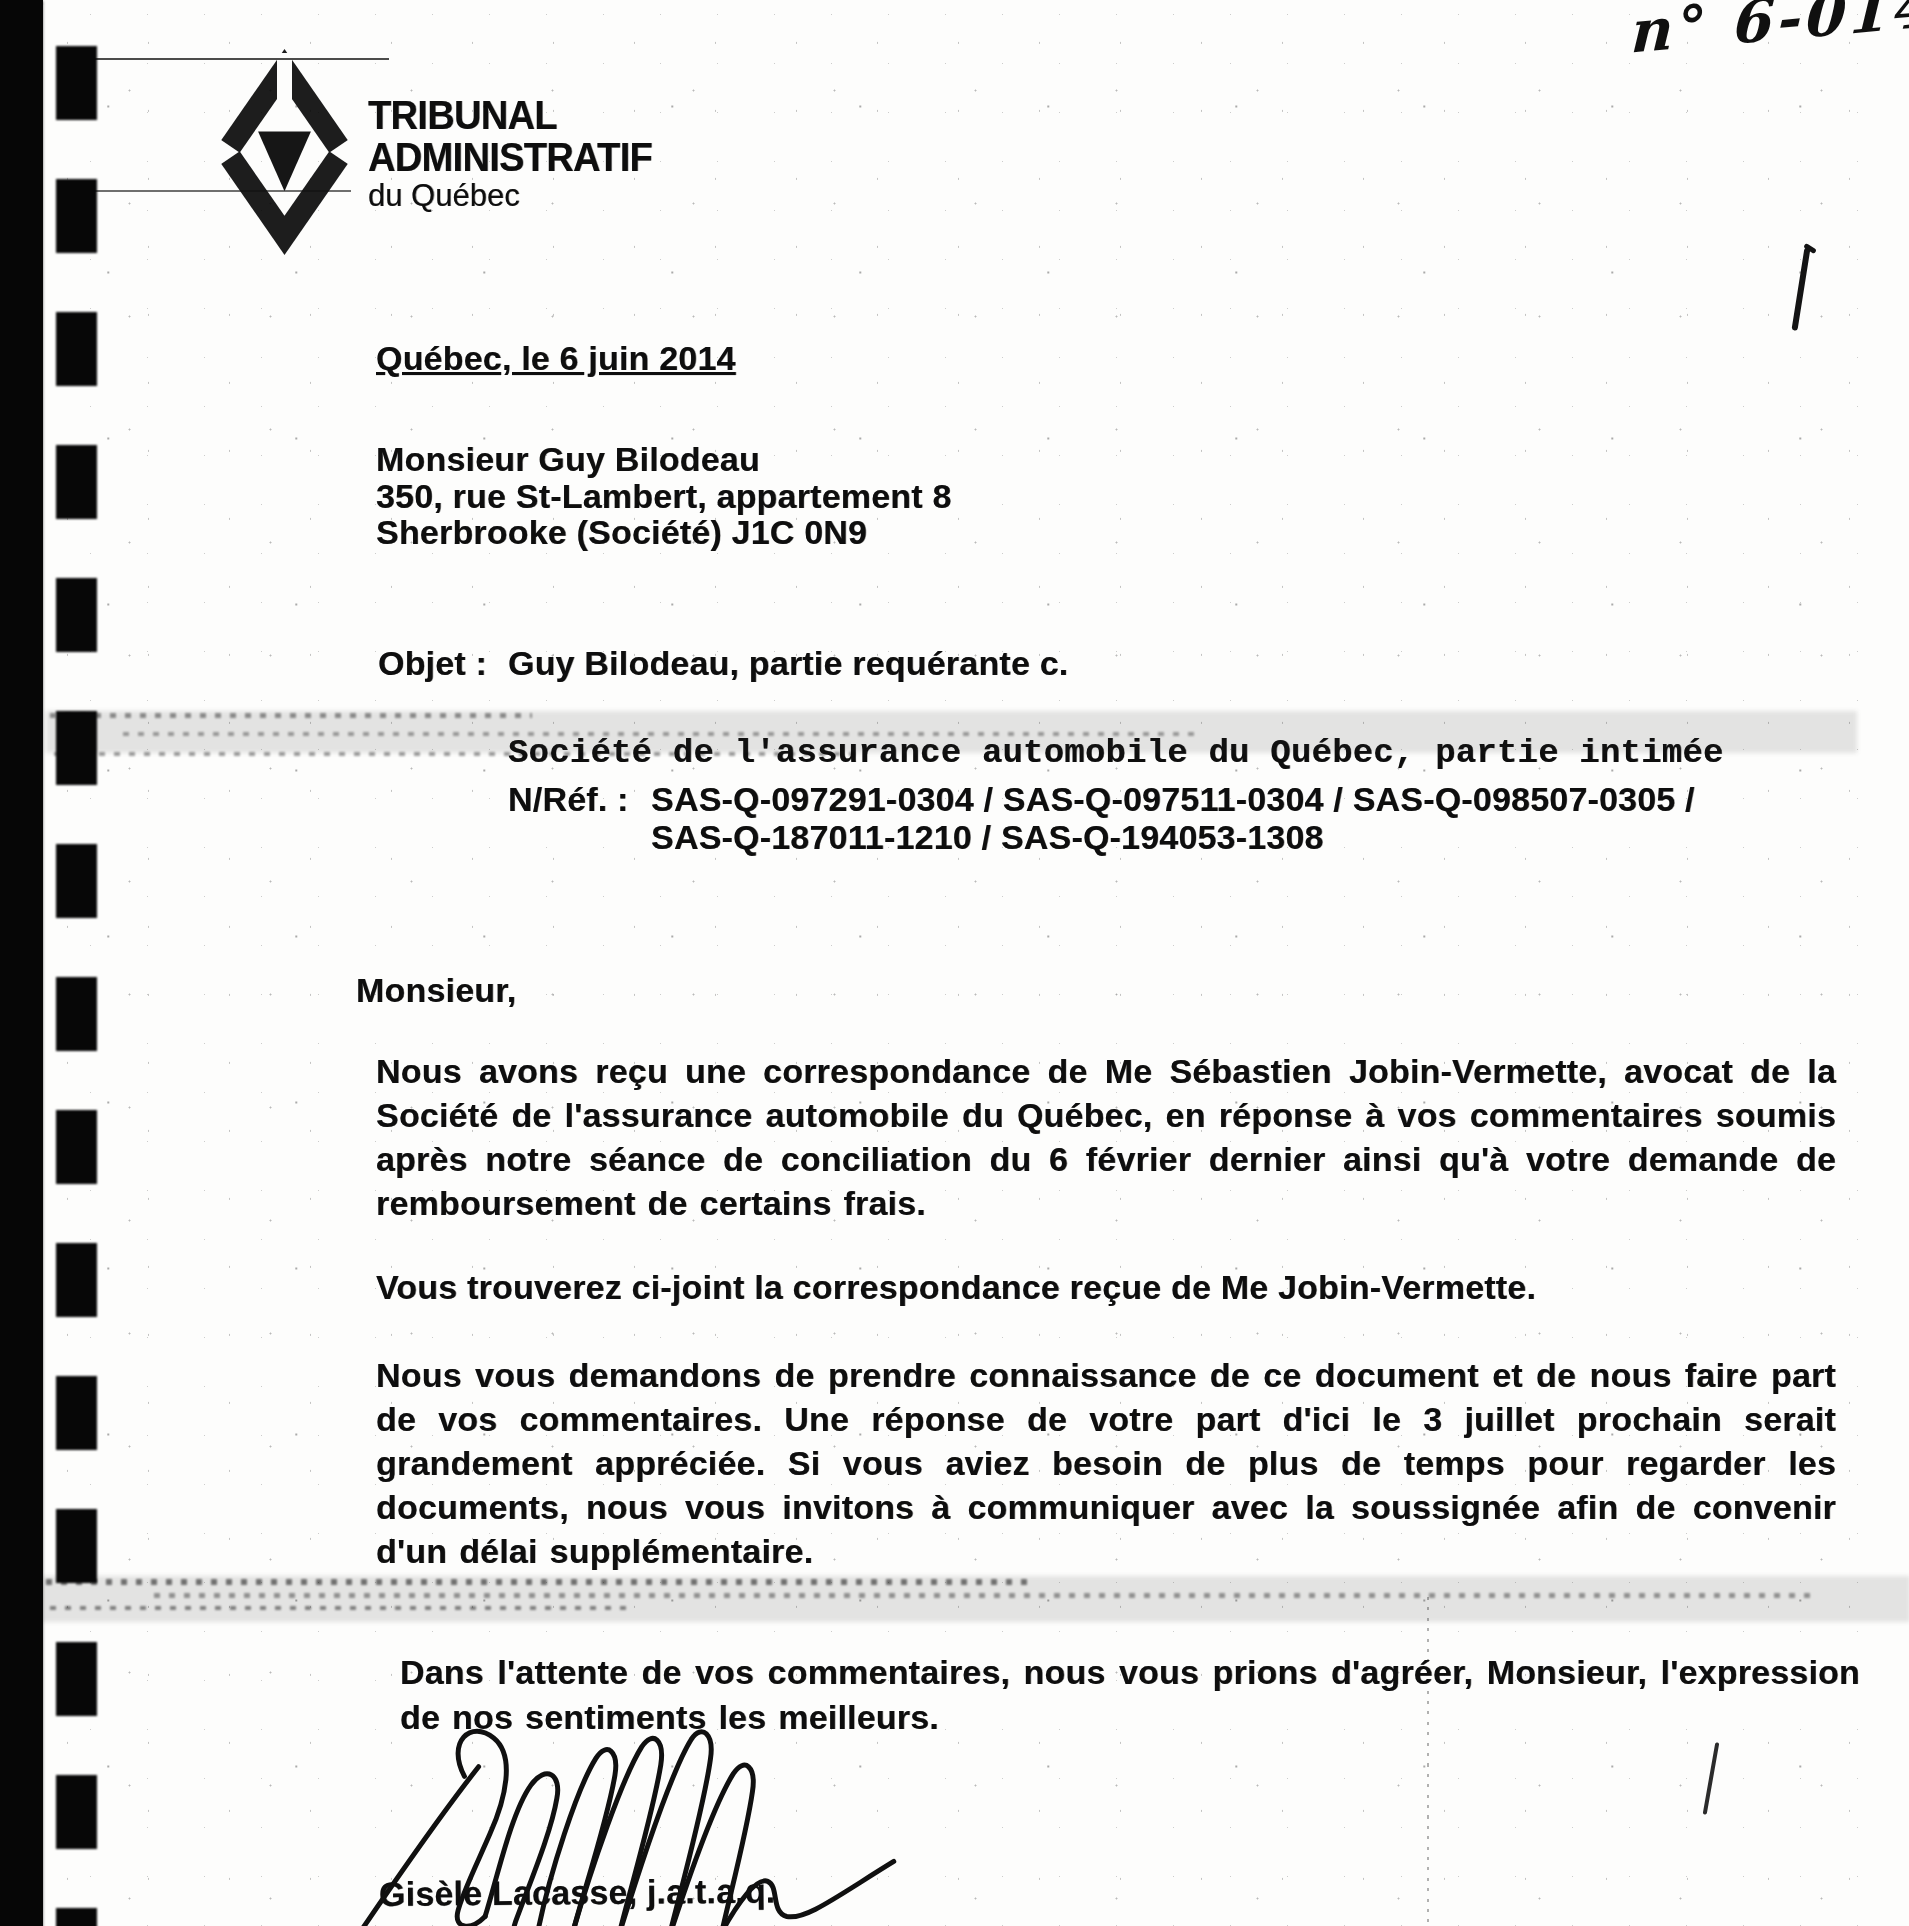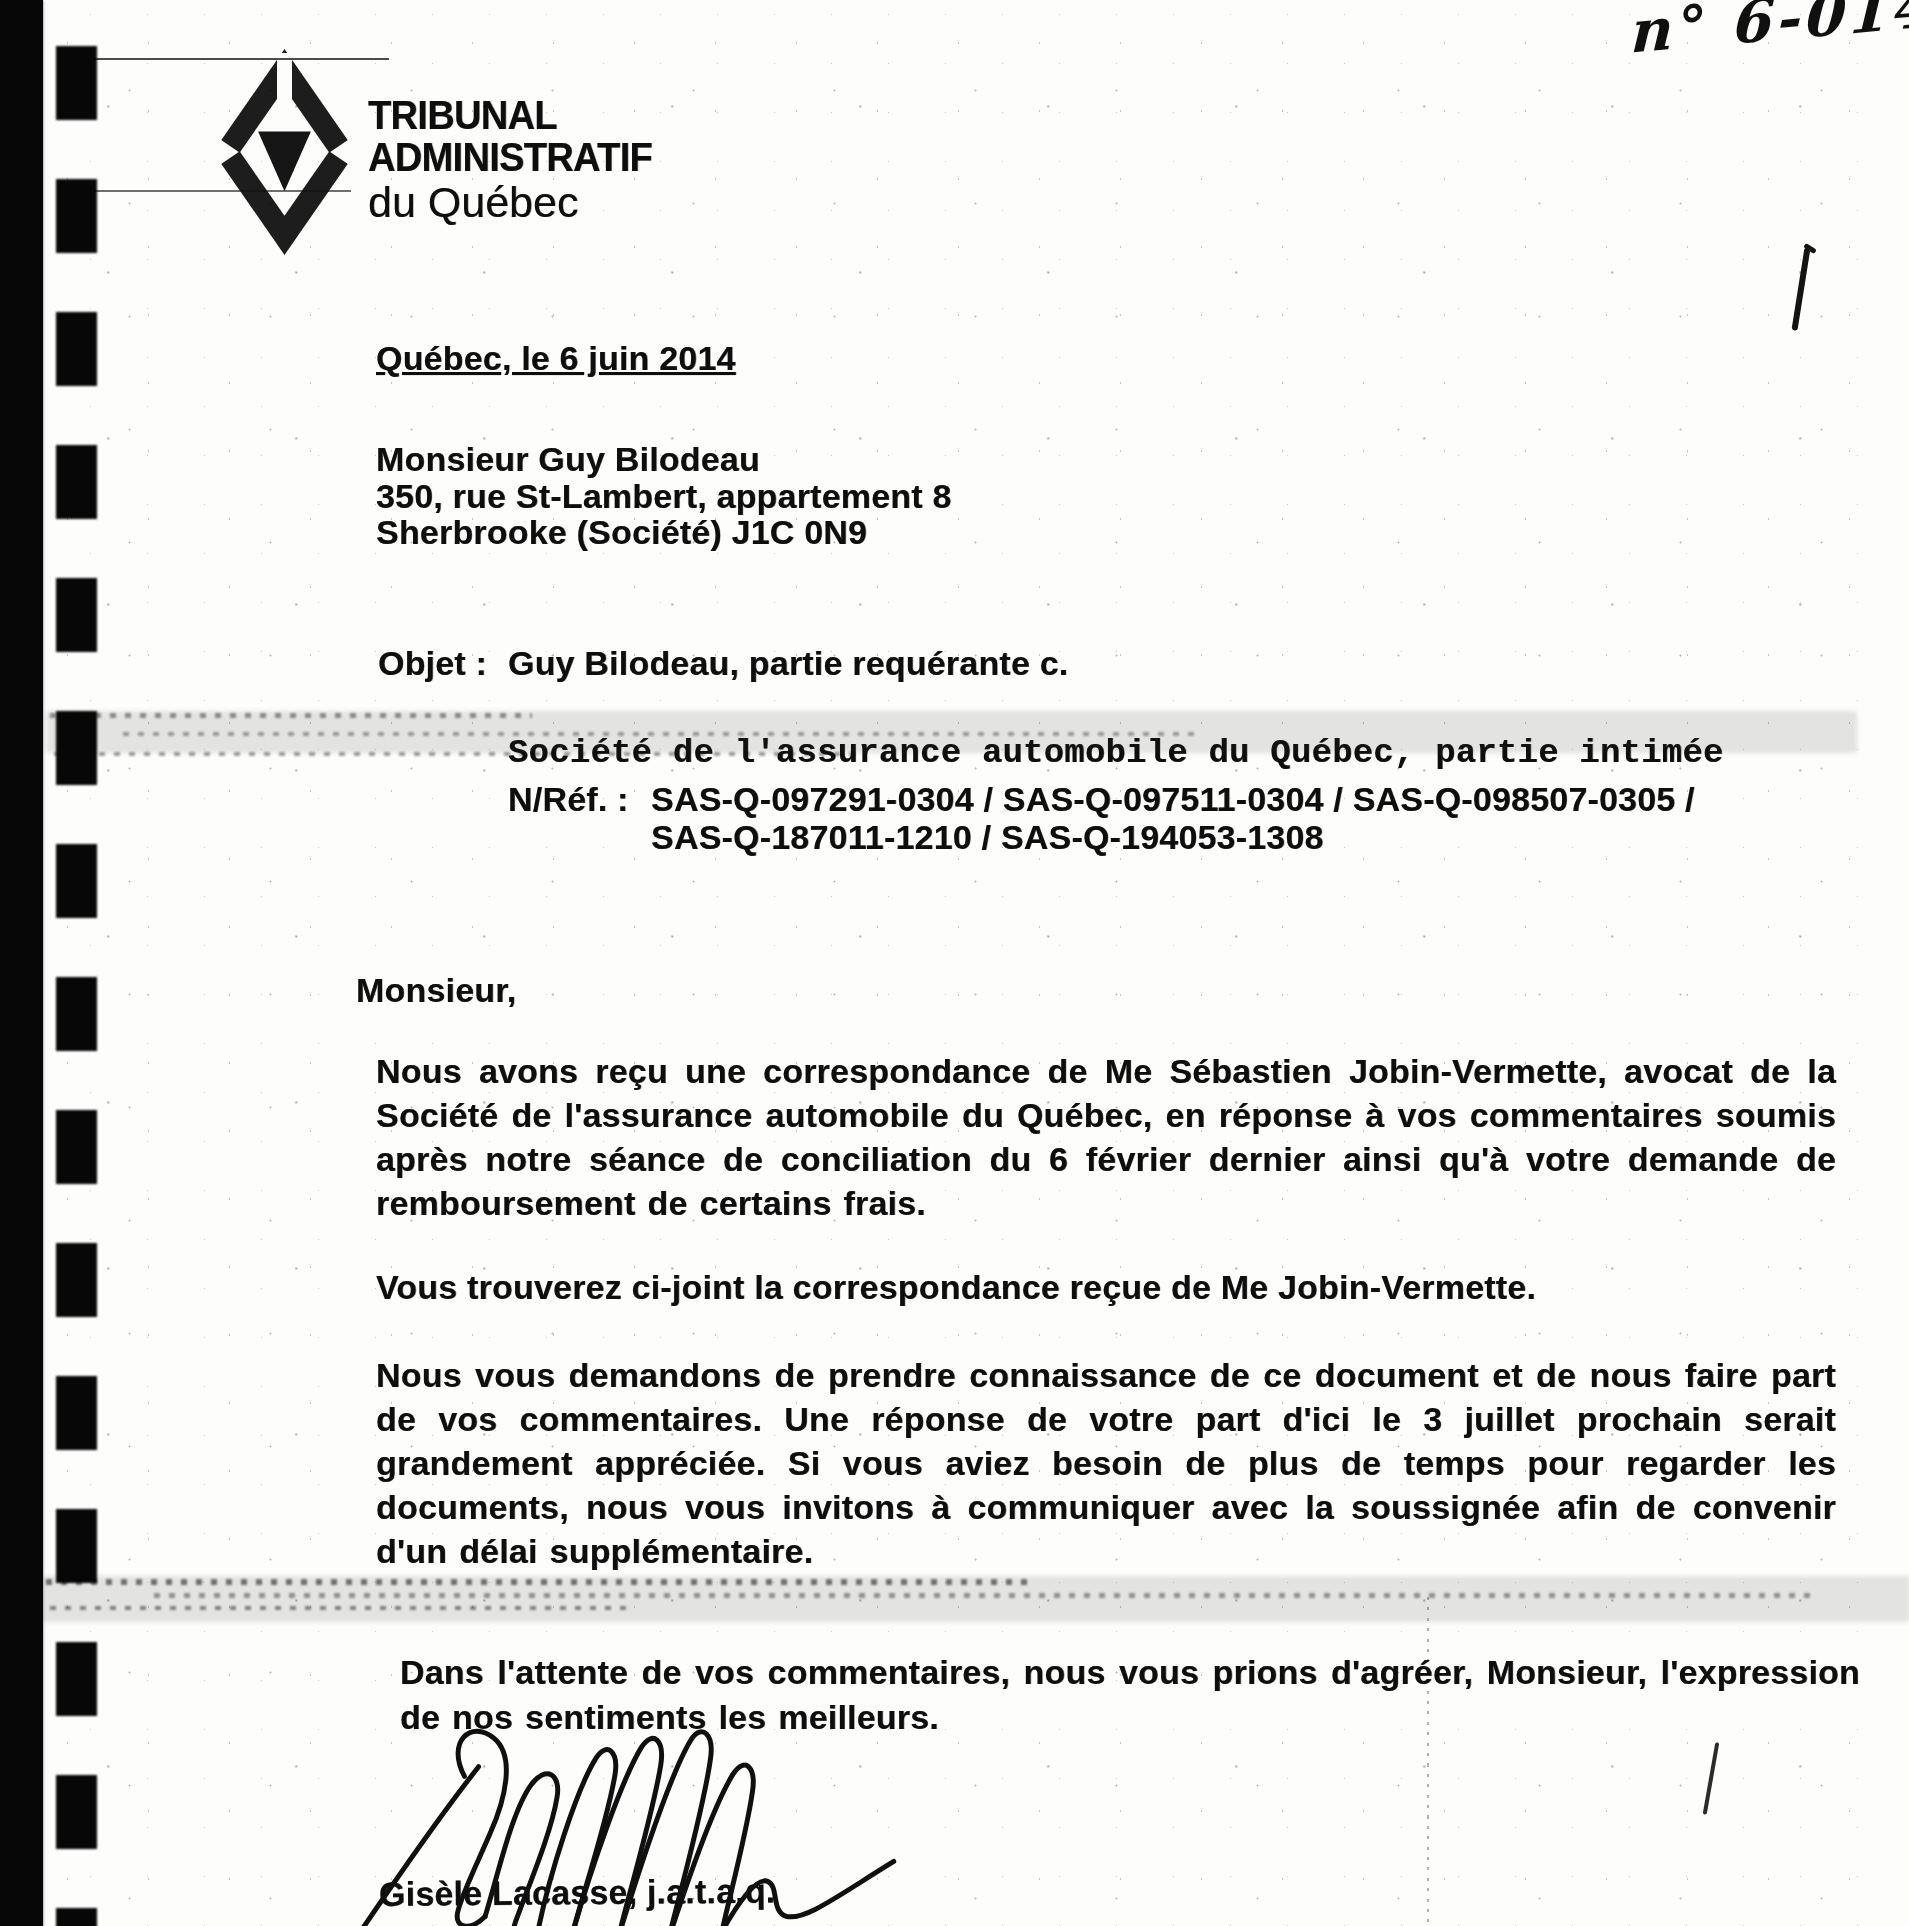--- a/index.html
+++ b/index.html
@@ -72,21 +72,21 @@
   .logo .d-inner{position:absolute;left:19%;top:19%;width:62%;height:62%;background:#fdfdfc;clip-path:polygon(50% 0,100% 50%,50% 100%,0 50%);}
   .logo .d-slit{position:absolute;left:45%;top:2%;width:10%;height:40%;background:#fdfdfc;}
   .logo .d-notch-left{position:absolute;left:-1%;top:41%;width:19%;height:18%;background:#fdfdfc;clip-path:polygon(0 0,100% 50%,0 100%);}
   .logo .d-notch-right{position:absolute;right:-1%;top:41%;width:19%;height:18%;background:#fdfdfc;clip-path:polygon(100% 0,0 50%,100% 100%);}
   .logo .d-triangle{position:absolute;left:28%;top:40%;width:44%;height:29%;background:#161616;clip-path:polygon(8% 0,92% 0,50% 100%);}
   .org-line{position:absolute;left:368px;white-space:nowrap;z-index:2;
     text-shadow:0.8px 0 0 rgba(0,0,0,.35), 0 0.4px 0 rgba(0,0,0,.25);}
   .org-bold{font-weight:bold;font-size:41px;letter-spacing:-0.8px;transform:scaleX(.93);transform-origin:left;}
   .org-top{top:92px;}
   .org-mid{top:134px;}
-  .org-sub{top:178px;font-size:43px;font-weight:normal;}
+  .org-sub{top:178px;font-size:31px;font-weight:normal;}
   
   .tx{
     position:absolute;white-space:nowrap;z-index:3;
     font-size:34px;font-weight:bold;letter-spacing:0.2px;
     text-shadow:0.6px 0 0 rgba(0,0,0,.38), 0 0.4px 0 rgba(0,0,0,.22);
   }
   .para{
     position:absolute;left:376px;width:1460px;z-index:3;white-space:normal;
     font-size:34px;font-weight:bold;line-height:44px;letter-spacing:0.2px;
     text-align:justify;text-justify:inter-word;word-spacing:2.3px;

